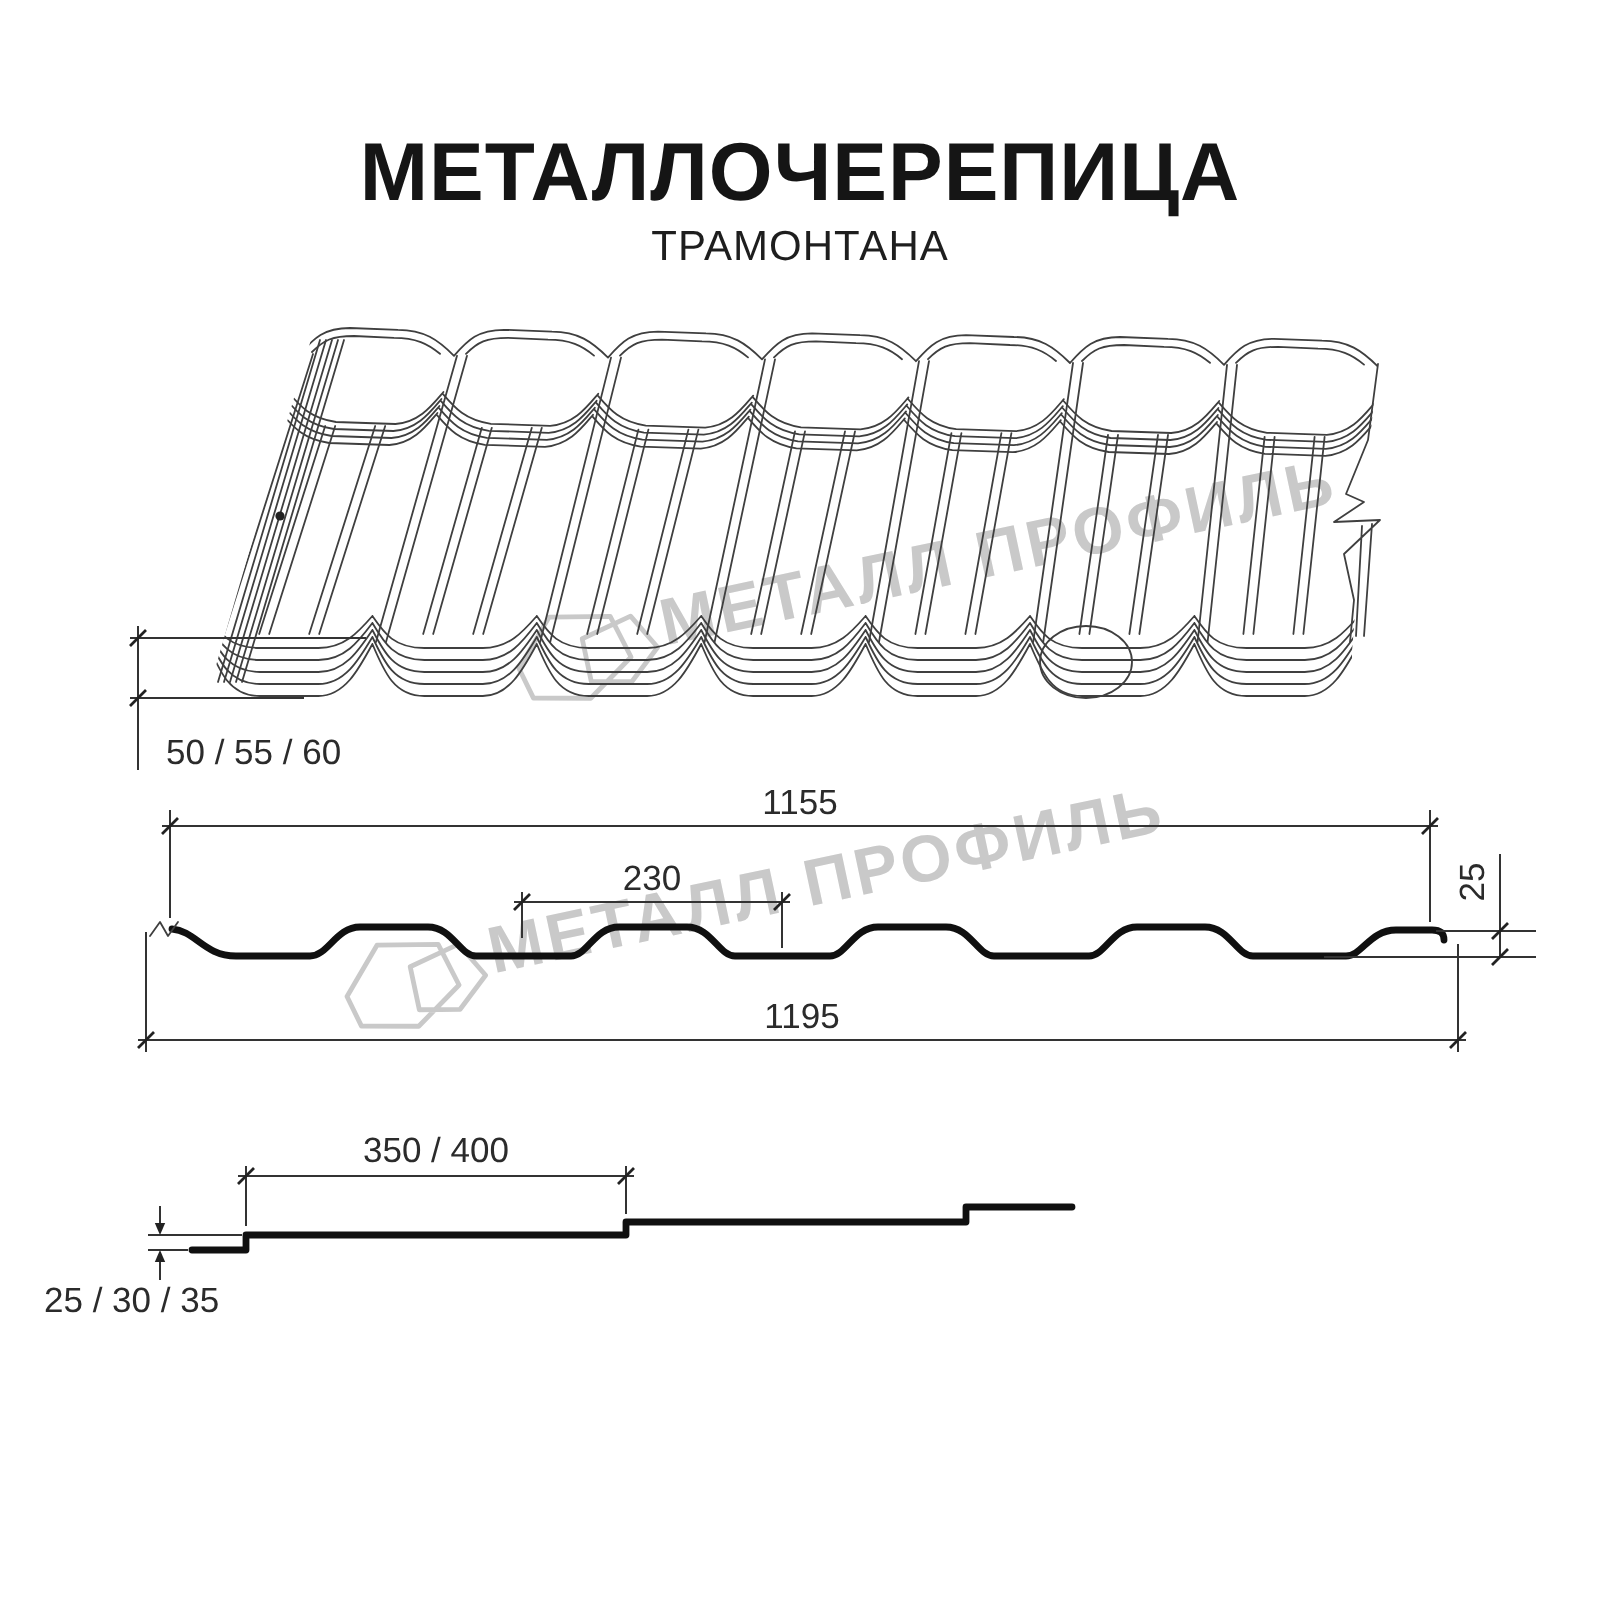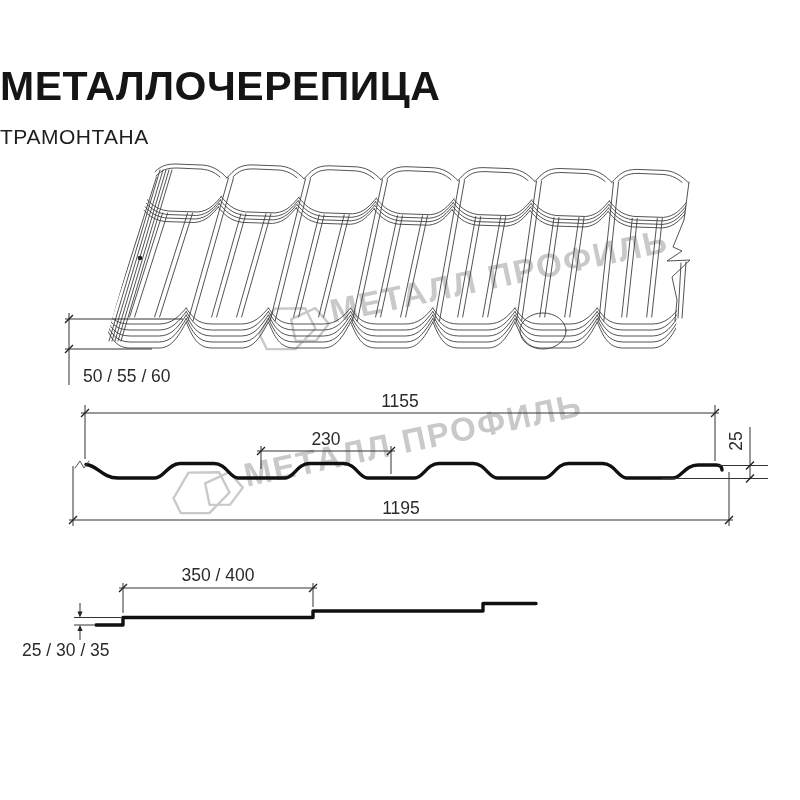--- a/index.html
+++ b/index.html
@@ -1,21 +1,21 @@
 <!DOCTYPE html>
 <html><head>
 <meta charset="utf-8">
 <style>
   html,body{margin:0;padding:0;background:#fff;}
   #page{position:relative;width:800px;height:800px;background:#fff;overflow:hidden;
         font-family:"Liberation Sans",sans-serif;}
-  header{position:absolute;top:66px;left:0;width:800px;z-index:2;}
+  header{position:absolute;top:66px;left:0;width:800px;text-align:center;z-index:2;}
   h1{margin:0;font-family:"Liberation Sans",sans-serif;font-weight:bold;font-size:41px;
      line-height:1;color:#151515;letter-spacing:.5px;}
-  .sub{margin-top:19px;font-size:21px;line-height:1;color:#1e1e1e;letter-spacing:.5px;font-weight:400;}
+  .sub{margin-top:6px;font-size:21px;line-height:1;color:#1e1e1e;letter-spacing:.5px;font-weight:400;}
   svg{position:absolute;top:0;left:0;}
   .ln{fill:none;stroke:#3f3f3f;stroke-width:.9;stroke-linejoin:round;stroke-linecap:round;}
   .thick{fill:none;stroke:#101010;stroke-width:3.4;stroke-linejoin:round;stroke-linecap:round;}
   .dim{fill:none;stroke:#333;stroke-width:1;}
   .tick{fill:none;stroke:#222;stroke-width:1.4;}
   .dimtxt{font-family:"Liberation Sans",sans-serif;font-size:17.5px;fill:#2b2b2b;}
   .wm path{fill:none;stroke:#c9c9c9;stroke-width:2.4;stroke-linejoin:round;}
   .wmtext{font-family:"Liberation Sans",sans-serif;font-weight:bold;font-size:33px;
           fill:#c9c9c9;letter-spacing:2px;}
   .mask{fill:#fff;stroke:none;}

